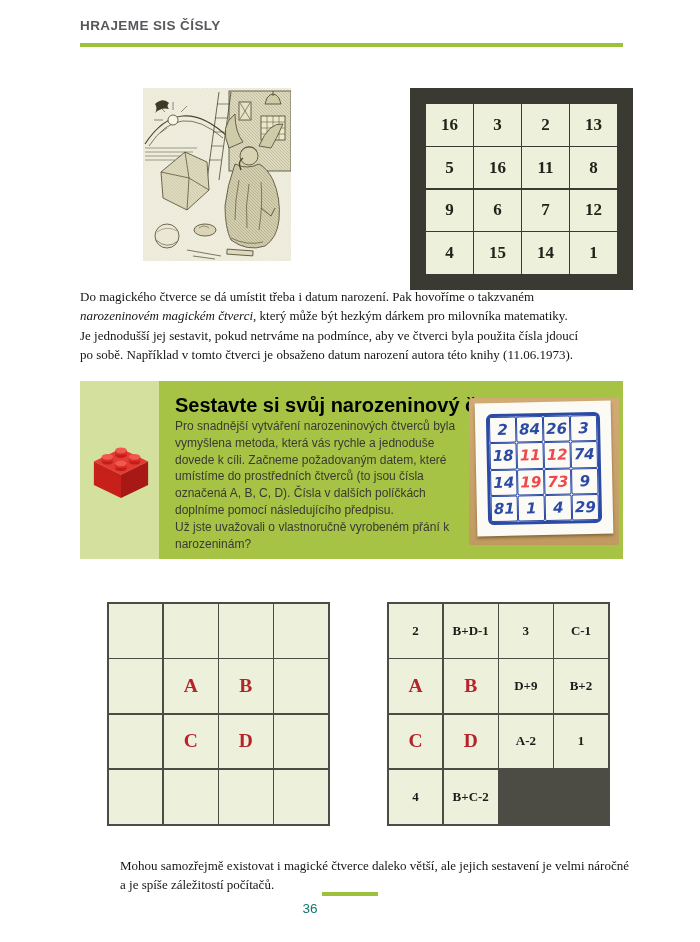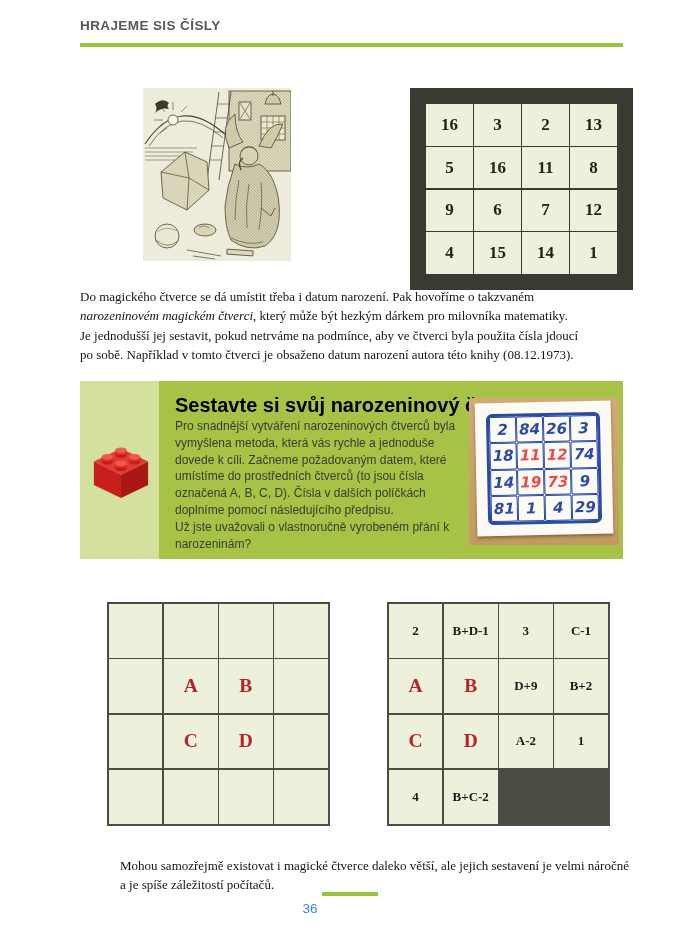--- a/index.html
+++ b/index.html
@@ -82,21 +82,21 @@
   .hand-grid .cell{
     display:flex;align-items:center;justify-content:center;
     border:1.5px solid #2b4aa5;border-radius:2px;
   }
   .hand-grid .cell.blue{color:#2b4aa5;}
   .hand-grid .cell.red{color:#ef474c;}
   
   .footer-rule{position:absolute;left:322px;top:892px;width:56px;height:3.5px;}
   .page-number{
     position:absolute;left:0;top:901px;width:620px;text-align:center;
-    font-family:"Liberation Sans", sans-serif;font-size:13.5px;color:#3b82f6;
+    font-family:"Liberation Sans", sans-serif;font-size:13.5px;color:#0f766e;
   }
 </style>
 </head>
 <body>
 
 <div class="header">
   <span>HRAJEME SI</span>
   <span>S ČÍSLY</span>
 </div>
 <div class="header-rule" style="background: rgb(156, 194, 60);"></div>
@@ -168,21 +168,21 @@
     <div class="cell">12</div>
     <div class="cell">4</div>
     <div class="cell">15</div>
     <div class="cell">14</div>
     <div class="cell">1</div>
   </div>
 
 <p id="intro" class="paragraph"><span>Do magického čtverce se dá umístit třeba i datum narození. Pak hovoříme o takzvaném
 </span><span class="italic">narozeninovém magickém čtverci</span><span>, který může být hezkým dárkem pro milovníka matematiky.
 Je jednodušší jej sestavit, pokud netrváme na podmínce, aby ve čtverci byla použita čísla jdoucí
-po sobě. Například v tomto čtverci je obsaženo datum narození autora této knihy (08.12.1973).</span></p>
+po sobě. Například v tomto čtverci je obsaženo datum narození autora této knihy (11.06.1973).</span></p>
 
 <div class="tip-box">
   <div class="tip-main" style="background: rgb(166, 195, 69);"></div>
   <div class="tip-strip" style="background: rgb(212, 224, 158);"></div>
   <div class="brick">
     <svg width="66" height="58" viewBox="0 0 70 62">
       <polygon points="6,22 35,8 64,22 35,36" fill="#e23b33"></polygon>
       <polygon points="6,22 35,36 35,61 6,47" fill="#c7201c"></polygon>
       <polygon points="64,22 35,36 35,61 64,47" fill="#a81815"></polygon>
       <g>

